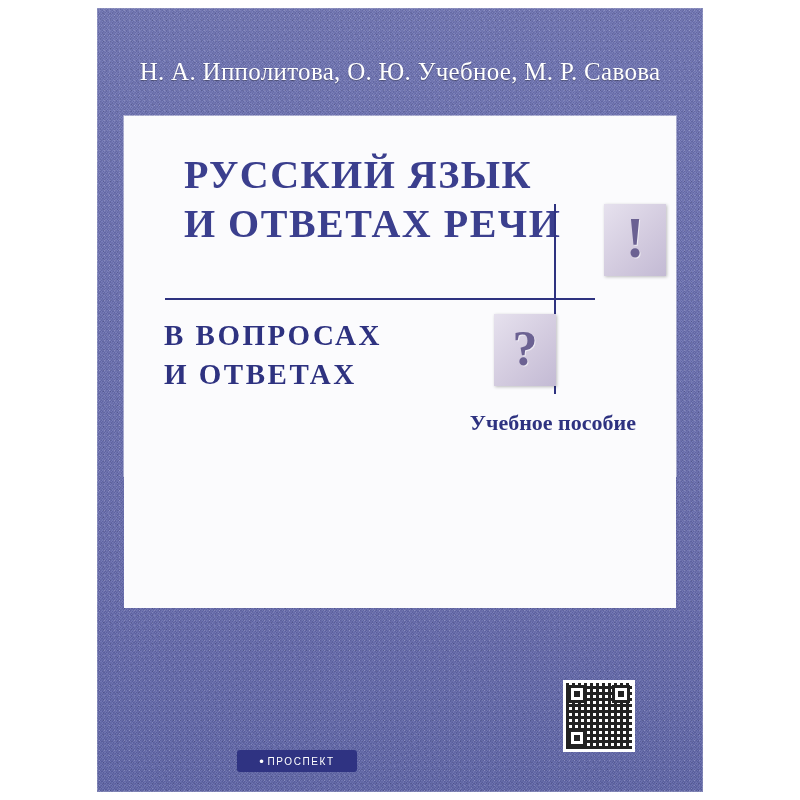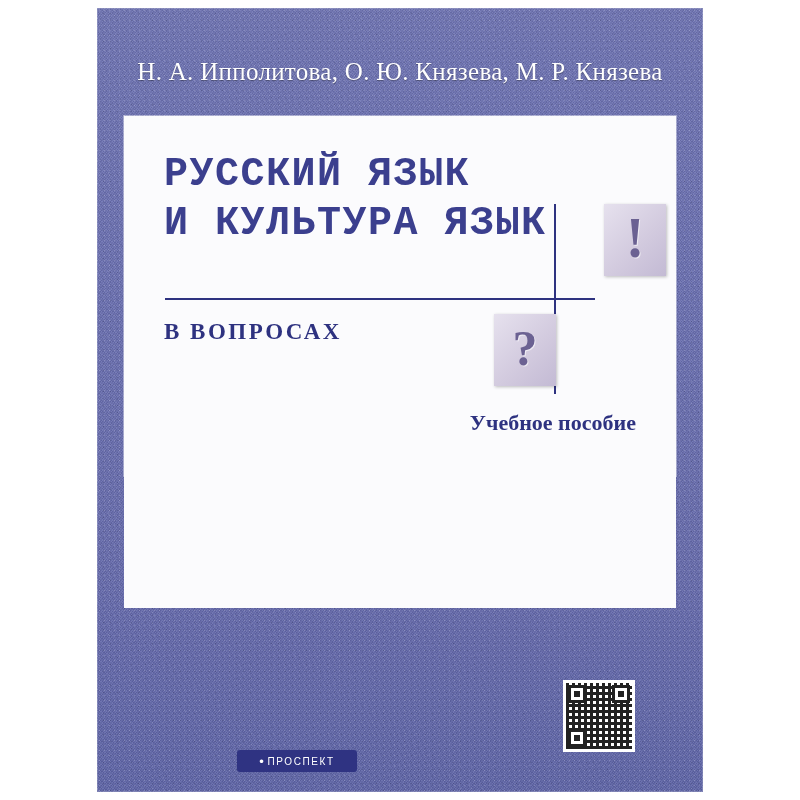--- a/index.html
+++ b/index.html
@@ -96,22 +96,23 @@
     left: 40px;
     top: 35px;
     width: 430px;
   }
   .title-line {
     color: #3b3f8e;
     font-size: 40px;
     font-weight: bold;
     letter-spacing: 1.5px;
     line-height: 1.22;
-    font-family: Liberation Mono, monospace;
+    font-family: Liberation Serif, serif;
     white-space: nowrap;
+    margin-left: 20px;
   }
 
   
   .hrule {
     position: absolute;
     left: 41px;
     top: 182px;
     width: 430px;
     height: 2px;
     background: #2e3280;
@@ -127,21 +128,21 @@
 
   
   .subtitle {
     position: absolute;
     left: 40px;
     top: 200px;
     width: 400px;
   }
   .subtitle-line {
     color: #2e3280;
-    font-size: 23px;
+    font-size: 29px;
     font-weight: bold;
     letter-spacing: 2.5px;
     line-height: 1.35;
     font-family: "Liberation Serif", serif;
   }
 
   
   .edu {
     position: absolute;
     left: 0;
@@ -251,41 +252,42 @@
   }
 </style>
 </head>
 <body>
 
 <div id="cover">
 
   <div class="book">
     <div class="noise"></div>
 
-    <div class="authors">Н. А. Ипполитова, О. Ю. Князева, М. Р. Князева</div>
+    <div class="authors">Н. А. Ипполитова, О. Ю. Учебное, М. Р. Савова</div>
 
     <div class="white-panel">
 
       <div class="title-block">
         <div class="title-line">РУССКИЙ ЯЗЫК</div>
-        <div class="title-line">И КУЛЬТУРА ЯЗЫК</div>
+        <div class="title-line">И ОТВЕТАХ РЕЧИ</div>
       </div>
 
       <div class="vrule"></div>
       <div class="hrule"></div>
 
       <div class="icon-sq icon-excl">
         <span class="icon-glyph">!</span>
       </div>
       <div class="icon-sq icon-q">
         <span class="icon-glyph">?</span>
       </div>
 
       <div class="subtitle">
         <div class="subtitle-line">В ВОПРОСАХ</div>
+        <div class="subtitle-line">И ОТВЕТАХ</div>
       </div>
 
       <div class="edu">Учебное пособие</div>
     </div>
 
     <div class="white-panel-2"></div>
 
     <div class="white-panel-3">
       
     </div>

